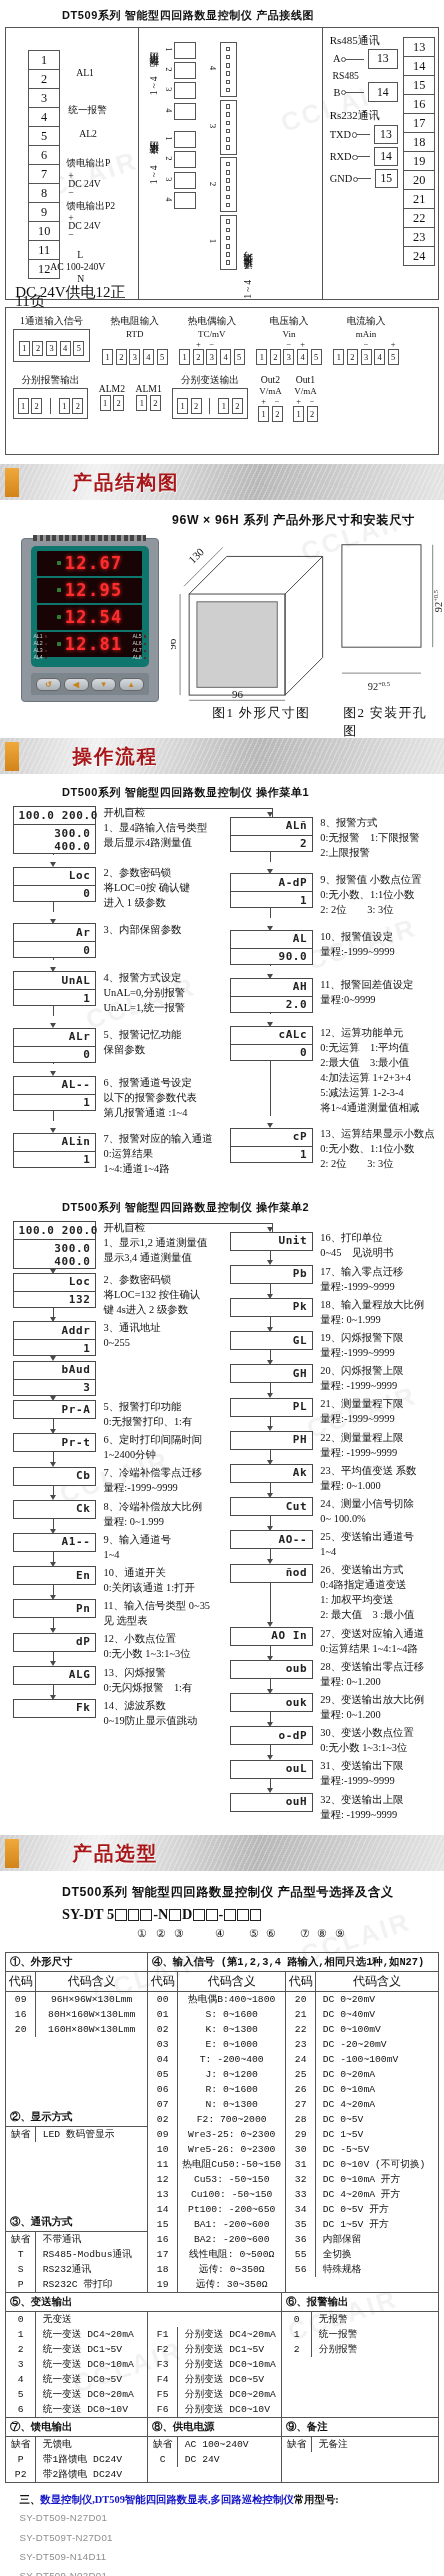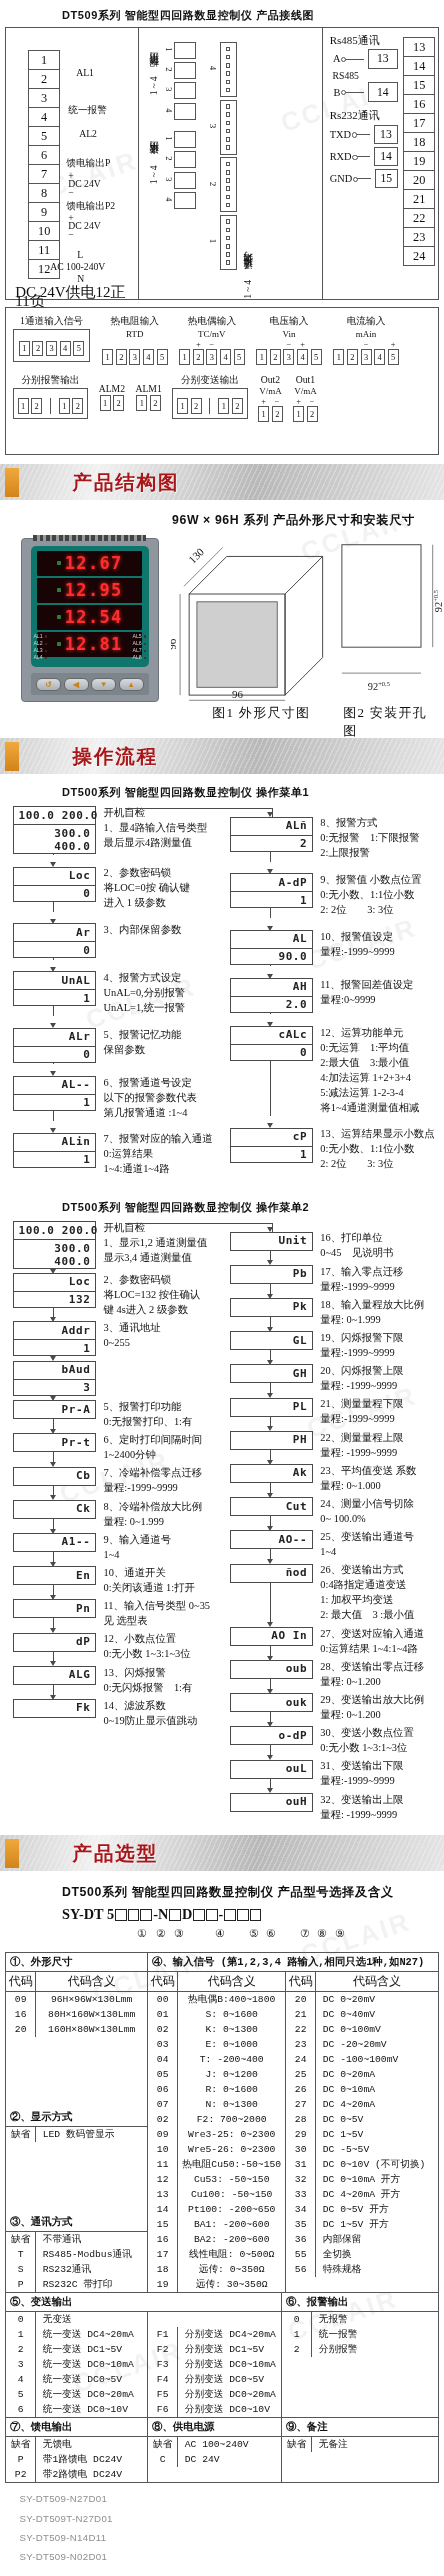--- a/index.html
+++ b/index.html
@@ -1544,20 +1544,23 @@
         <div class="coderow">
               <span class="cd">缺省</span>
               <span class="mn ml">无备注</span>
             </div>
           </div>
       </div>
     </div>
   </div>
 
   <div class="models">
+    <div class="models-h">
+      <span>三、</span><span class="blue">数显控制仪,DT509智能四回路数显表,多回路巡检控制仪</span><span>常用型号:</span>
+    </div>
     <div>
 
     <div class="mline">SY-DT509-N27D01</div>
         <div class="mline">SY-DT509T-N27D01</div>
         <div class="mline">SY-DT509-N14D11</div>
         <div class="mline">SY-DT509-N02D01</div>
       </div>
   </div>
 
 </div>

